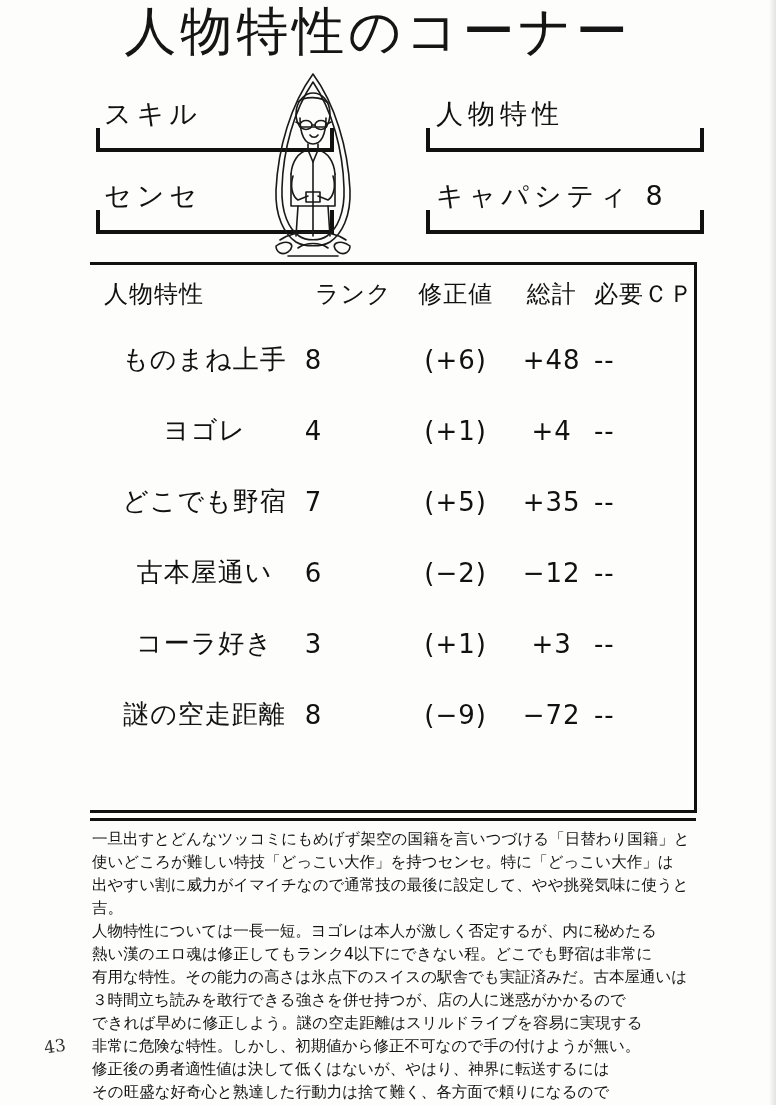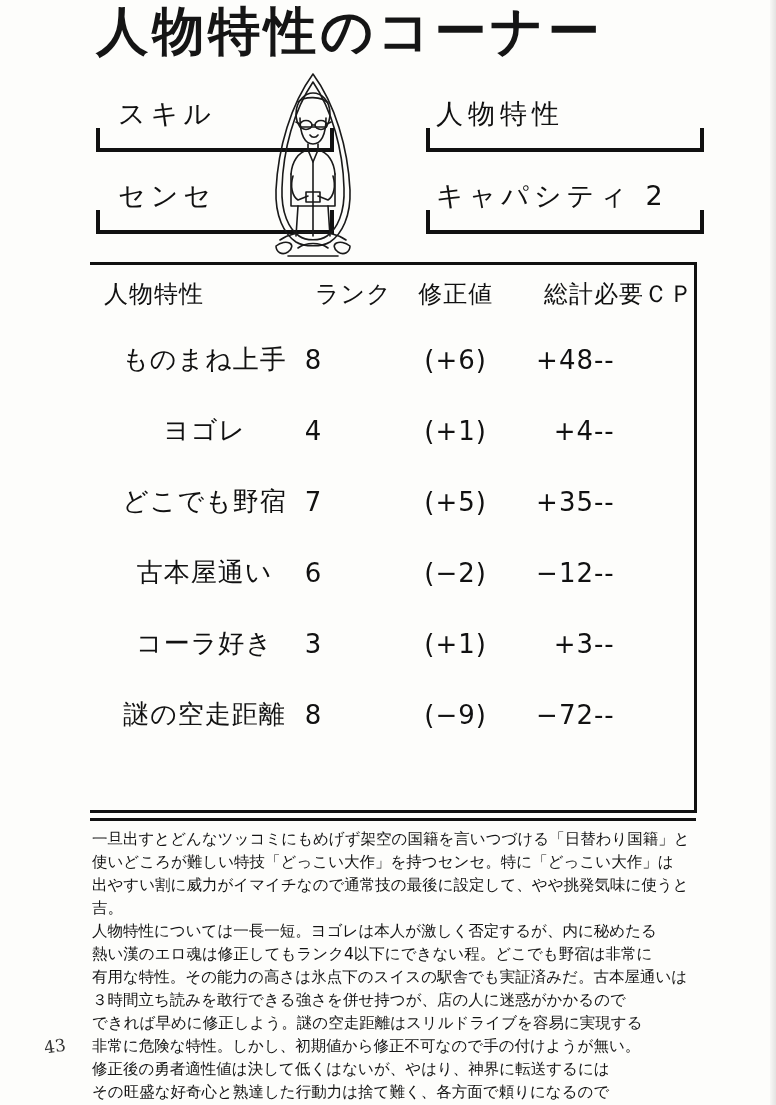--- a/index.html
+++ b/index.html
@@ -21,24 +21,25 @@
 
   
   .title {
     position: absolute;
     left: 0;
     top: 0;
     width: 700px;
     text-align: center;
     font-size: 52px;
     letter-spacing: 4px;
-    font-weight: 700;
+    font-weight: 400;
     font-family: "DejaVu Sans", "Liberation Sans", sans-serif;
     color: #151515;
     line-height: 62px;
+    padding-left: 28px;
   }
 
   
   .hdr {
     position: absolute;
     left: 96px;
     top: 84px;
     width: 600px;
     height: 160px;
   }
@@ -53,21 +54,21 @@
 
   .hdr-cell {
     position: absolute;
     top: 0;
     height: 72px;
     line-height: 60px;
     font-size: 27px;
     letter-spacing: 5px;
     white-space: nowrap;
   }
-  .hdr-cell.left  { left: 22px;  }
+  .hdr-cell.left  { left: 8px;  }
   .hdr-cell.right { left: 340px; }
 
   
   .bracket {
     position: absolute;
     bottom: 4px;
     height: 20px;
     border-bottom: 4px solid #111;
     border-left: 4px solid #111;
     border-right: 4px solid #111;
@@ -126,21 +127,21 @@
   }
   table.stats td {
     padding: 18px 0;
     font-size: 26px;
     white-space: nowrap;
     letter-spacing: 1px;
   }
   .c-name  { width: 215px; text-align: center; padding-left: 14px !important; }
   .c-rank  { width: 105px; }
   .c-mod   { width: 120px; text-align: center; margin-top: 48px; }
-  .c-total { width: 95px;  text-align: right; }
+  .c-total { width: 95px;  text-align: center; }
   .c-cp    { width: 85px;  text-align: left; }
 
   th.c-name { text-align: left; padding-left: 14px !important; }
 
   
   .body-rule {
     position: absolute;
     left: 90px;
     top: 818px;
     width: 606px;
@@ -189,21 +190,21 @@
 
   <div class="hdr">
     <div class="hdr-row r1">
       <div class="hdr-cell left">スキル</div>
       <div class="hdr-cell right">人物特性</div>
       <div class="bracket b-left"></div>
       <div class="bracket b-right"></div>
     </div>
     <div class="hdr-row r2">
       <div class="hdr-cell left">センセ</div>
-      <div class="hdr-cell right">キャパシティ 2</div>
+      <div class="hdr-cell right">キャパシティ 8</div>
       <div class="bracket b-left"></div>
       <div class="bracket b-right"></div>
     </div>
   </div>
 
   <div class="portrait">
     <svg width="110" height="190" viewBox="0 0 110 190" xmlns="http://www.w3.org/2000/svg">
       <g fill="none" stroke="#1a1a1a" stroke-width="1.6" stroke-linecap="round" stroke-linejoin="round">
 
         <path d="M55 4 C33 34 20 78 18 120 C17 146 26 164 38 172 C46 177 64 177 72 172 C84 164 93 146 92 120 C90 78 77 34 55 4 Z"></path>

